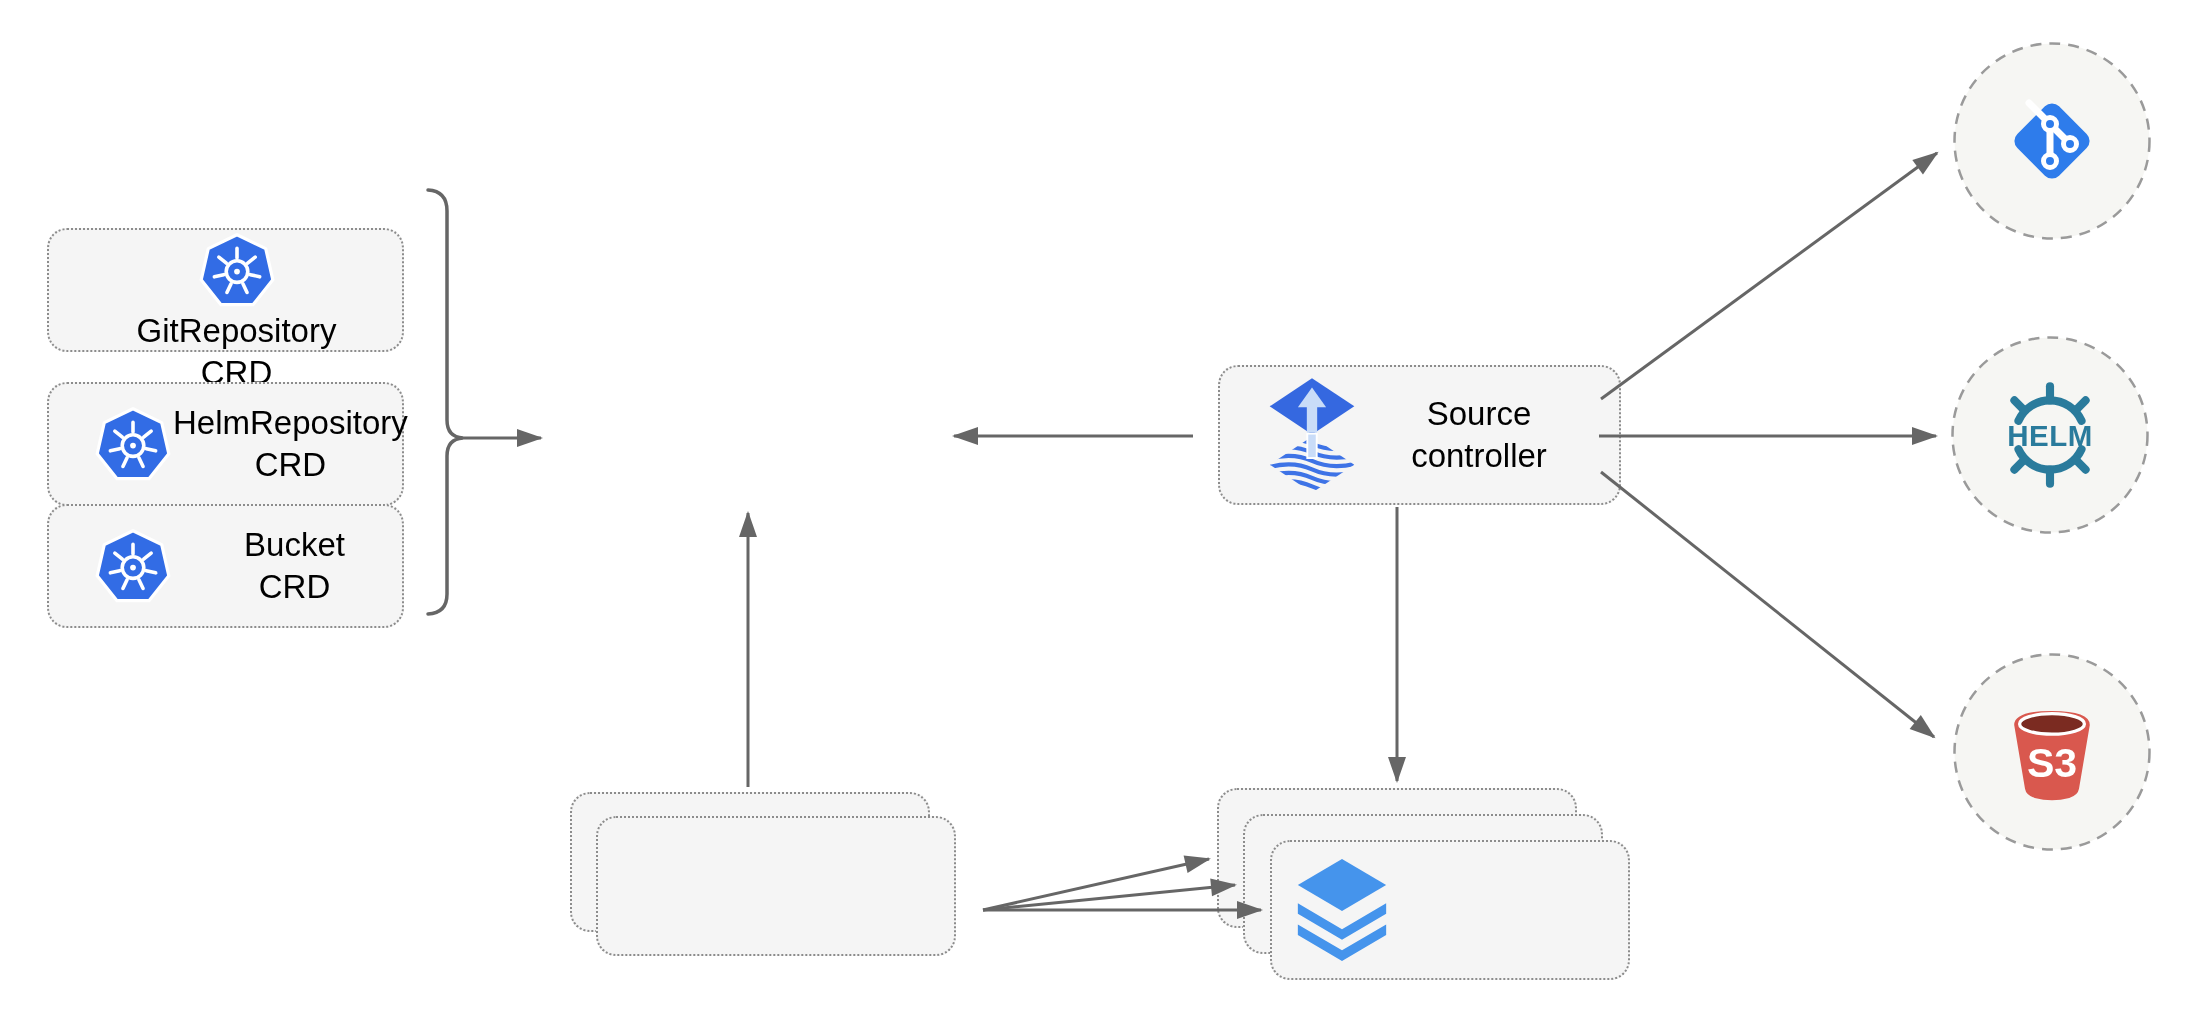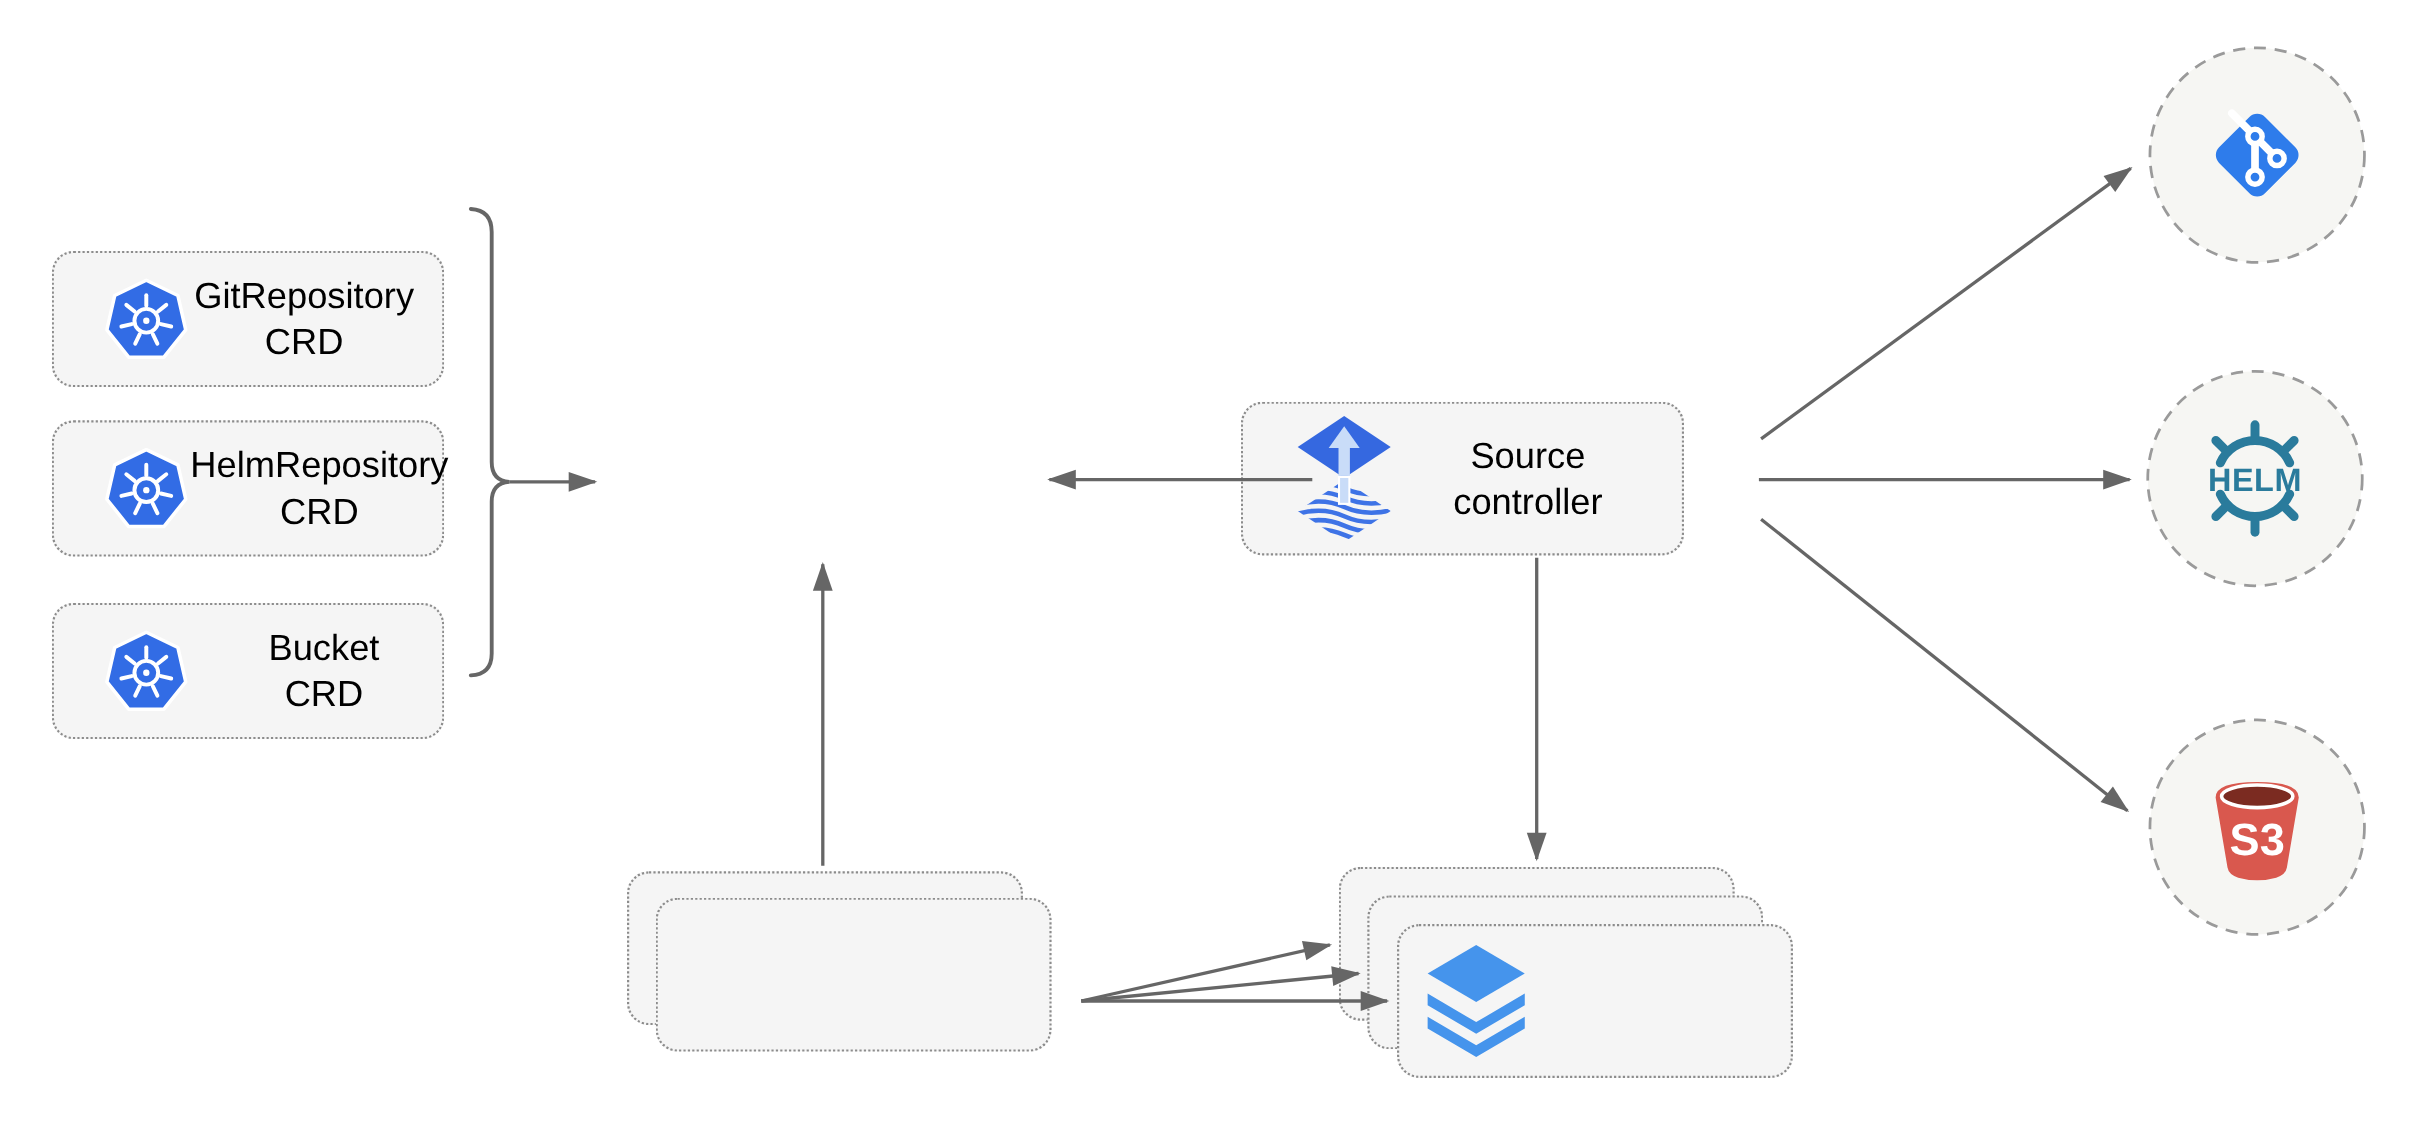--- a/index.html
+++ b/index.html
@@ -104,46 +104,46 @@
     <symbol id="sym-s3" viewBox="0 0 100 100">
       <path d="M15,25 Q15,12 50,12 Q85,12 85,25 L75,84 Q74,90 66,92.5 Q50,97 34,92.5 Q26,90 25,84 Z" fill="#D9584E"></path>
       <ellipse cx="50" cy="24" rx="30" ry="9.5" fill="#7B2B21" stroke="#ffffff" stroke-width="3"></ellipse>
       <text x="50" y="73" text-anchor="middle" font-size="38" font-weight="bold" fill="#ffffff" font-family="Liberation Sans, sans-serif">S3</text>
     </symbol>
   </defs>
 </svg>
 
 <div class="canvas">
 
-  <div class="box" style="left:47px;top:228px;width:357px;height:124px;padding-left:44px;padding-right:22px;">
+  <div class="box" style="left:47px;top:228px;width:357px;height:124px;padding-left:44px;padding-right:22px;flex-direction:column;">
     <svg class="icon" width="80" height="80" viewBox="0 0 100 100">
         <use href="#sym-k8s"></use>
       </svg>
     <div class="lbl">GitRepository
 CRD</div>
   </div>
 
   <div class="box" style="left:47px;top:382px;width:357px;height:124px;padding-left:44px;padding-right:22px;">
     <svg class="icon" width="80" height="80" viewBox="0 0 100 100">
         <use href="#sym-k8s"></use>
       </svg>
     <div class="lbl">HelmRepository
 CRD</div>
   </div>
 
-  <div class="box" style="left:47px;top:548px;width:357px;height:124px;padding-left:44px;padding-right:22px;gap:36px;">
+  <div class="box" style="left:47px;top:504px;width:357px;height:124px;padding-left:44px;padding-right:22px;gap:36px;">
     <svg class="icon" width="80" height="80" viewBox="0 0 100 100">
         <use href="#sym-k8s"></use>
       </svg>
     <div class="lbl">Bucket
 CRD</div>
   </div>
 
 
-  <div class="box" style="left:1128px;top:365px;width:403px;height:140px;padding-left:45px;padding-right:20px;">
+  <div class="box" style="left:1218px;top:365px;width:403px;height:140px;padding-left:45px;padding-right:20px;">
     <svg class="icon" width="94" height="117" viewBox="0 0 100 124">
         <use href="#sym-flux"></use>
       </svg>
     <div class="lbl">Source
 controller</div>
   </div>
 
   <div class="box" style="left:570px;top:792px;width:360px;height:140px;"></div>
   <div class="box" style="left:596px;top:816px;width:360px;height:140px;"></div>
 

